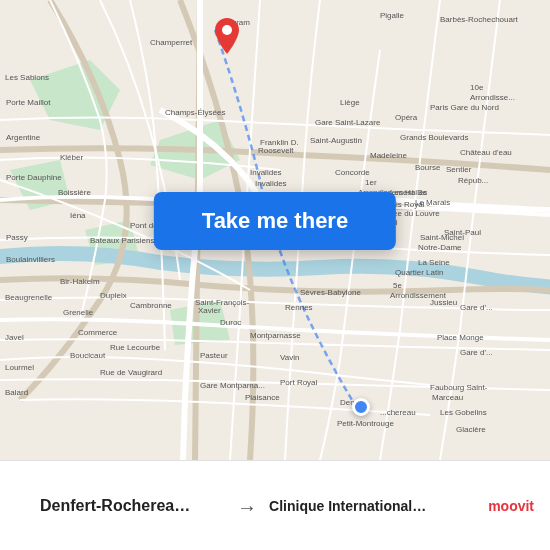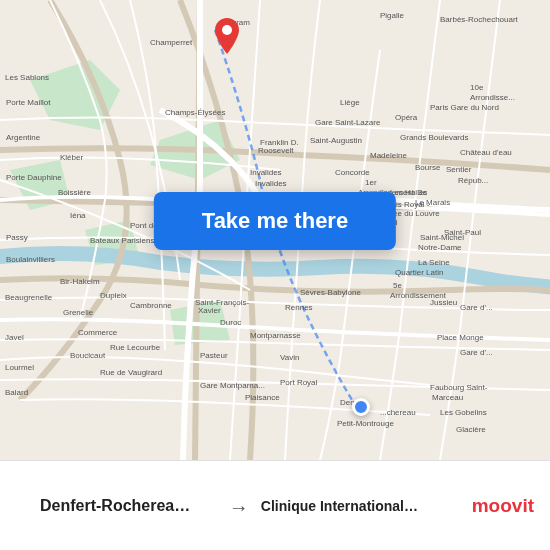--- a/index.html
+++ b/index.html
@@ -128,21 +128,21 @@
     }
 
     #moovit-logo {
       display: flex;
       align-items: center;
       margin-left: 10px;
       flex-shrink: 0;
     }
 
     #moovit-logo-text {
-      font-size: 19px;
+      font-size: 14px;
       font-weight: bold;
       color: #e8333d;
     }
 
     #copyright-text {
       position: absolute;
       bottom: 92px;
       left: 4px;
       font-size: 9px;
       color: #666;

